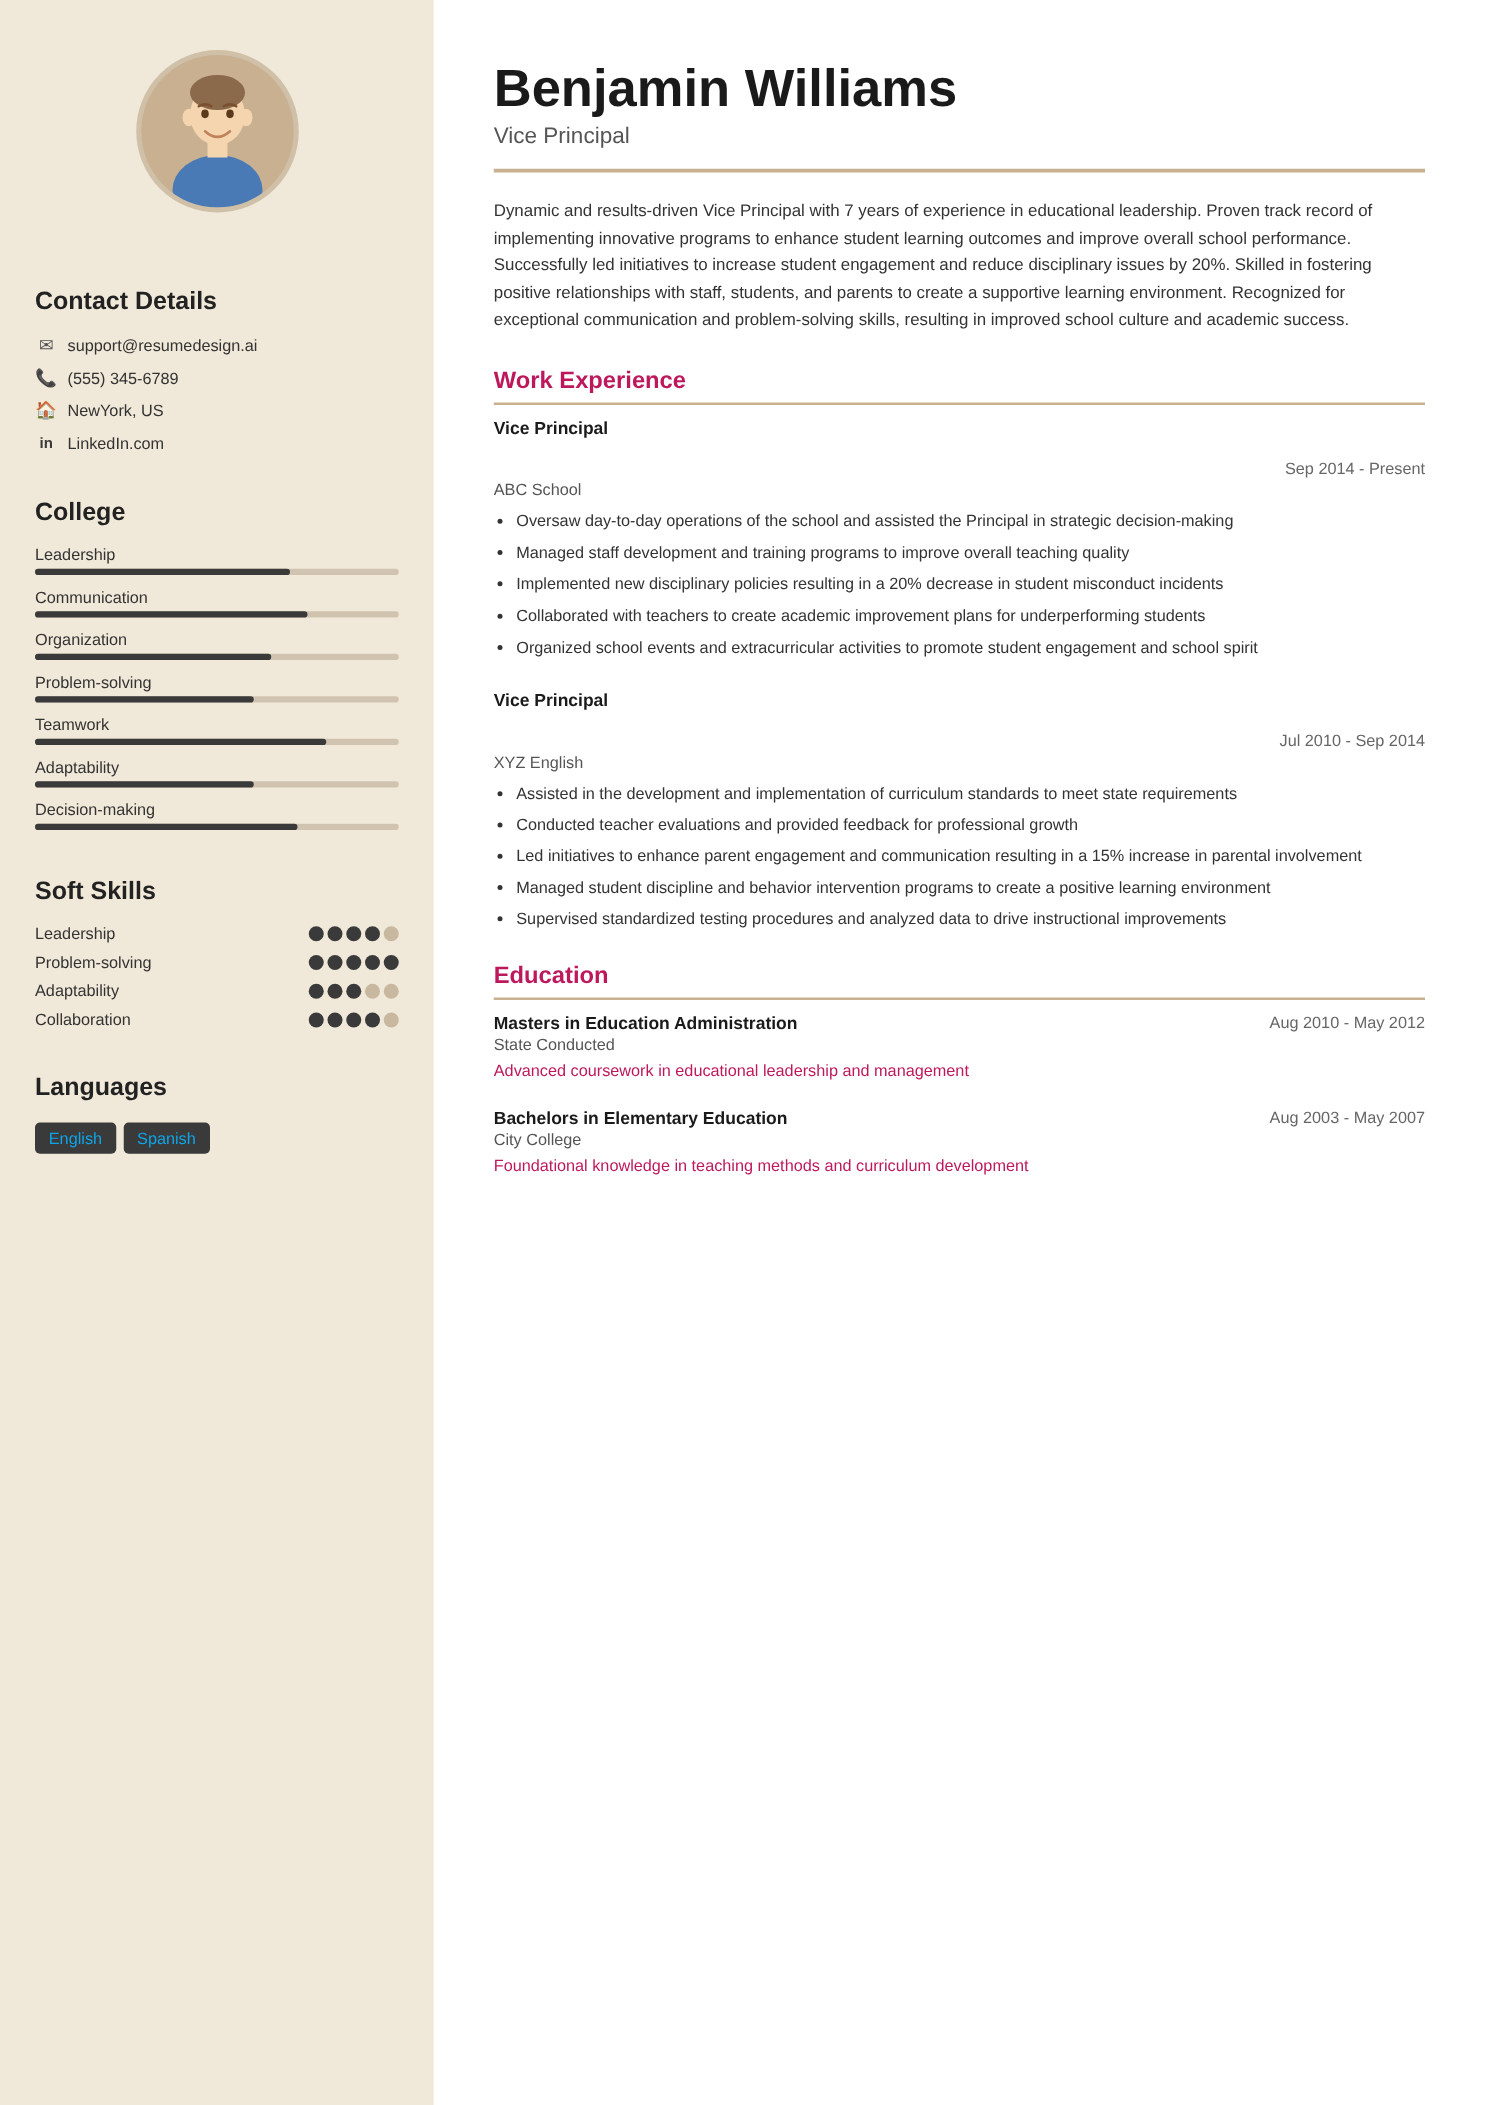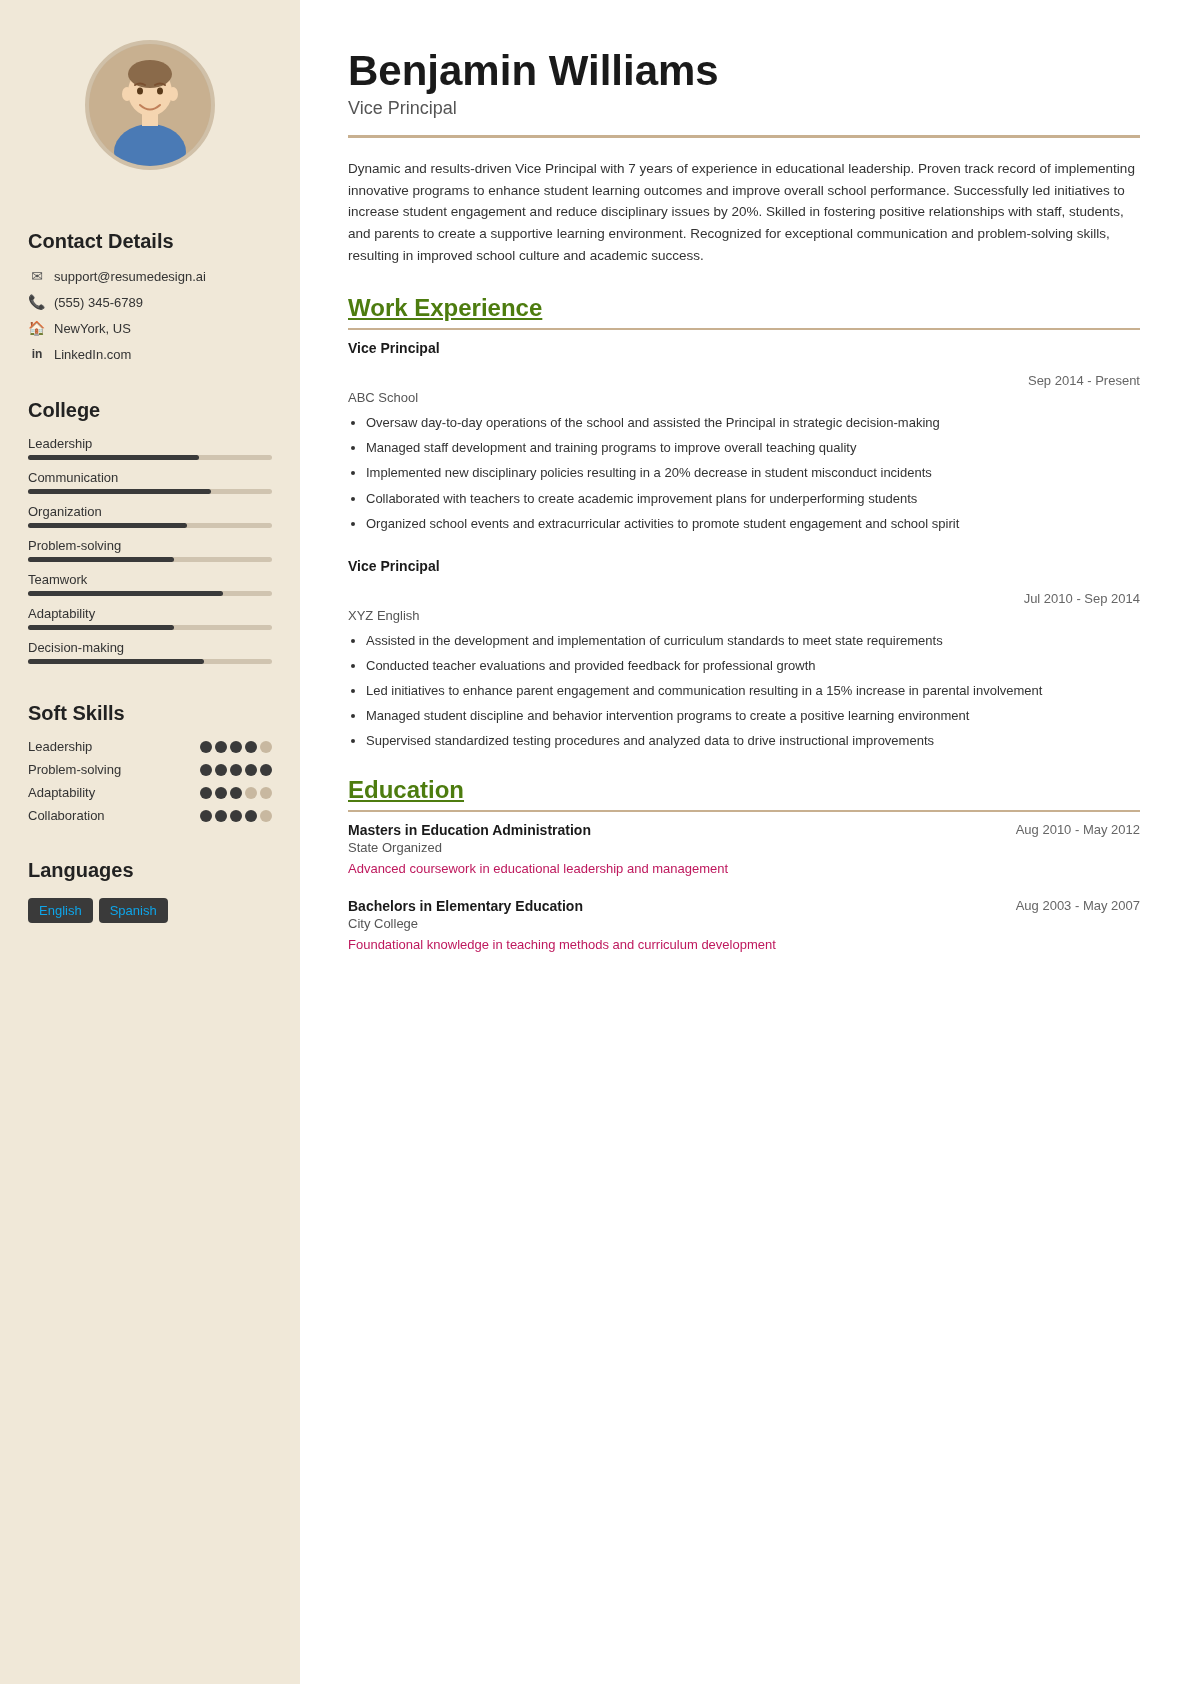--- a/index.html
+++ b/index.html
@@ -6,21 +6,21 @@
     body {
       font-family: Arial, sans-serif;
       background: #fff;
       width: 1200px;
       min-height: 1684px;
       display: flex;
       flex-direction: row;
     }
     
     .sidebar {
-      width: 300px;
+      width: 347px;
       min-height: 1684px;
       background: #f0e8d8;
       padding: 40px 28px 40px 28px;
       flex-shrink: 0;
       display: flex;
       flex-direction: column;
       align-items: flex-start;
     }
     .avatar-container {
       width: 100%;
@@ -146,27 +146,26 @@
       margin-bottom: 20px;
       border: none;
     }
     .summary-text {
       font-size: 13.5px;
       color: #333;
       line-height: 1.6;
       margin-bottom: 28px;
     }
     .section-heading {
-      font-size: 24px;
+      font-size: 19px;
       font-weight: bold;
-      color: #4d7c0f;
+      color: #be185d;
       margin-bottom: 10px;
       border-bottom: 2px solid #c8b090;
       padding-bottom: 6px;
-      text-decoration: underline;
     }
     .exp-block {
       margin-bottom: 24px;
     }
     .exp-header {
       display: flex;
       justify-content: space-between;
       align-items: flex-start;
       margin-bottom: 2px;
     }
@@ -415,21 +414,21 @@
     </div>
 
   <div class="section-heading" style="margin-top:8px;">Education</div>
   <div>
 
   <div class="edu-block">
       <div class="edu-header">
         <span class="edu-degree">Masters in Education Administration</span>
         <span class="edu-date">Aug 2010 - May 2012</span>
       </div>
-      <div class="edu-school">State Organized</div>
+      <div class="edu-school">State Conducted</div>
       <div class="edu-desc">Advanced coursework in educational leadership and management</div>
     </div>
       <div class="edu-block">
       <div class="edu-header">
         <span class="edu-degree">Bachelors in Elementary Education</span>
         <span class="edu-date">Aug 2003 - May 2007</span>
       </div>
       <div class="edu-school">City College</div>
       <div class="edu-desc">Foundational knowledge in teaching methods and curriculum development</div>
     </div>

